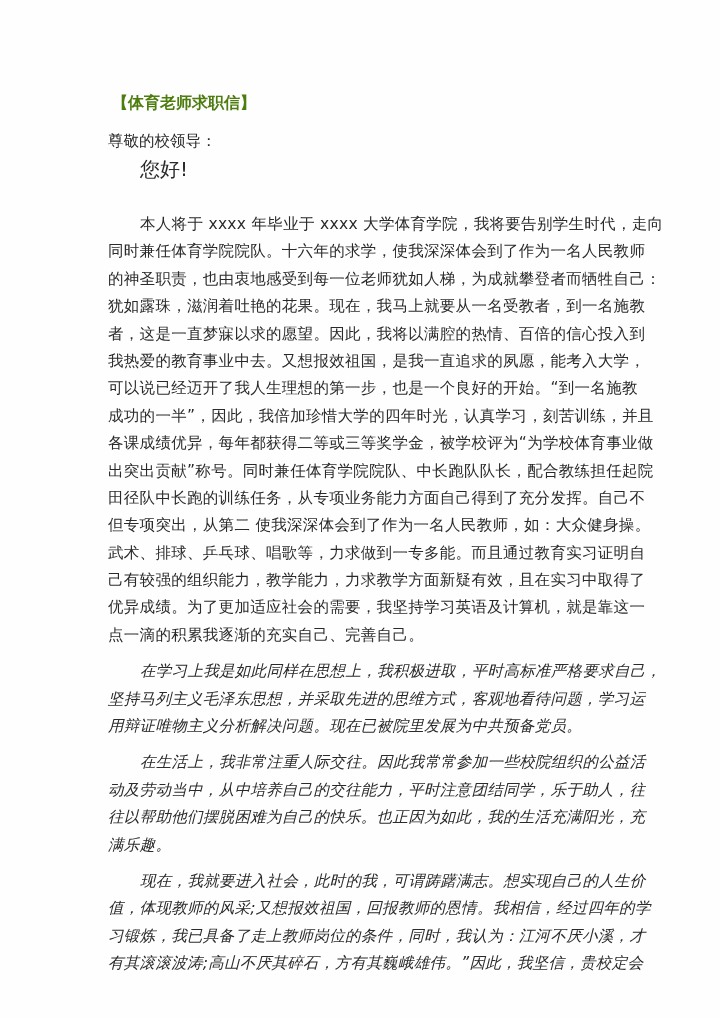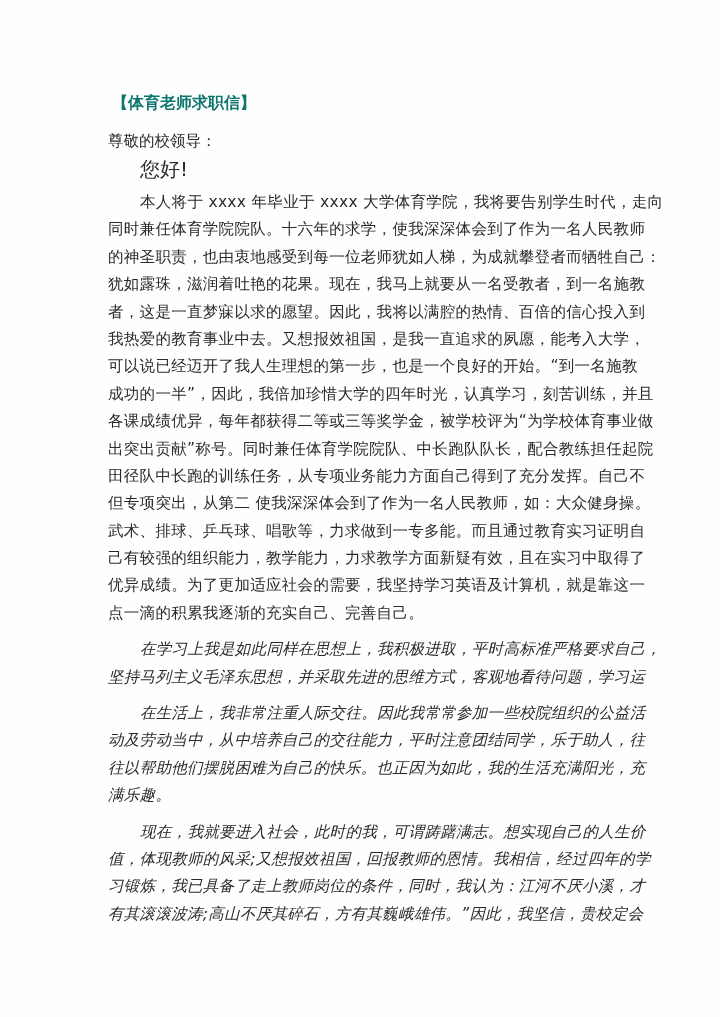--- a/index.html
+++ b/index.html
@@ -7,27 +7,27 @@
     .page {
       position: absolute; left: 0; top: 0; width: 720px; height: 1017px;
       background: #fefefe;
     }
     .content {
       position: absolute; left: 108px; top: 88px; width: 500px;
       font-family: "DejaVu Sans", "Liberation Sans", sans-serif;
       color: #2a2a2a;
     }
     .title {
-      font-size: 16px; font-weight: bold; color: #0f766e;
+      font-size: 16px; font-weight: bold; color: #4d7c0f;
       height: 30px; line-height: 30px; margin-left: 4px;
       letter-spacing: 0px;
     }
     .salutation { font-size: 15.5px; line-height: 28px; margin-top: 9px; }
     .greeting { font-size: 20px; line-height: 28px; padding-left: 32px; }
-    .para { margin-top: 6px; }
+    .para { margin-top: 28px; }
     .line {
       font-size: 15.5px; line-height: 27.4px; height: 27.4px;
       white-space: nowrap; letter-spacing: 0.3px;
     }
     .line.indent { padding-left: 32px; }
     .para + .para { margin-top: 9px; font-style: italic; }
   </style>
 </head>
 <body>
 
@@ -52,20 +52,21 @@
       <div class="line">但专项突出，从第二 使我深深体会到了作为一名人民教师，如：大众健身操。</div>
       <div class="line">武术、排球、乒乓球、唱歌等，力求做到一专多能。而且通过教育实习证明自</div>
       <div class="line">己有较强的组织能力，教学能力，力求教学方面新疑有效，且在实习中取得了</div>
       <div class="line">优异成绩。为了更加适应社会的需要，我坚持学习英语及计算机，就是靠这一</div>
       <div class="line">点一滴的积累我逐渐的充实自己、完善自己。</div>
     </div>
 
     <div class="para">
       <div class="line indent">在学习上我是如此同样在思想上，我积极进取，平时高标准严格要求自己，</div>
       <div class="line">坚持马列主义毛泽东思想，并采取先进的思维方式，客观地看待问题，学习运</div>
+      <div class="line">用辩证唯物主义分析解决问题。现在已被院里发展为中共预备党员。</div>
     </div>
 
     <div class="para">
       <div class="line indent">在生活上，我非常注重人际交往。因此我常常参加一些校院组织的公益活</div>
       <div class="line">动及劳动当中，从中培养自己的交往能力，平时注意团结同学，乐于助人，往</div>
       <div class="line">往以帮助他们摆脱困难为自己的快乐。也正因为如此，我的生活充满阳光，充</div>
       <div class="line">满乐趣。</div>
     </div>
 
     <div class="para">

